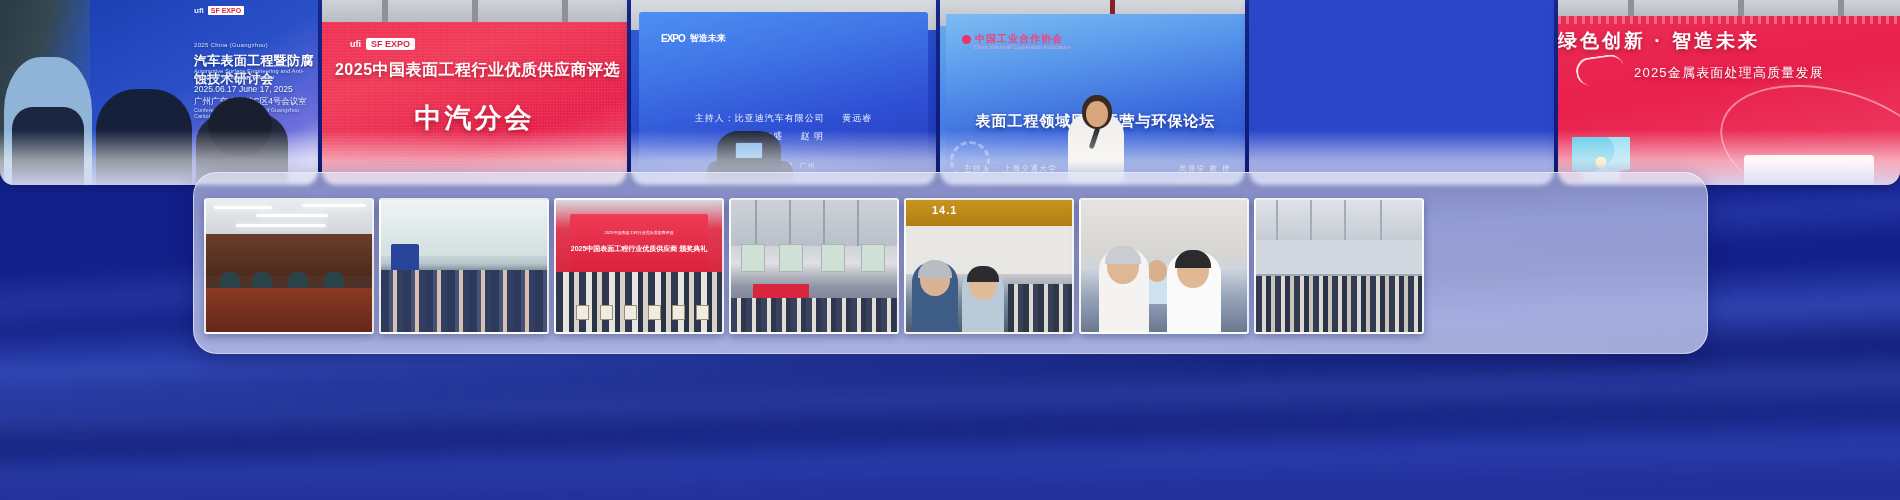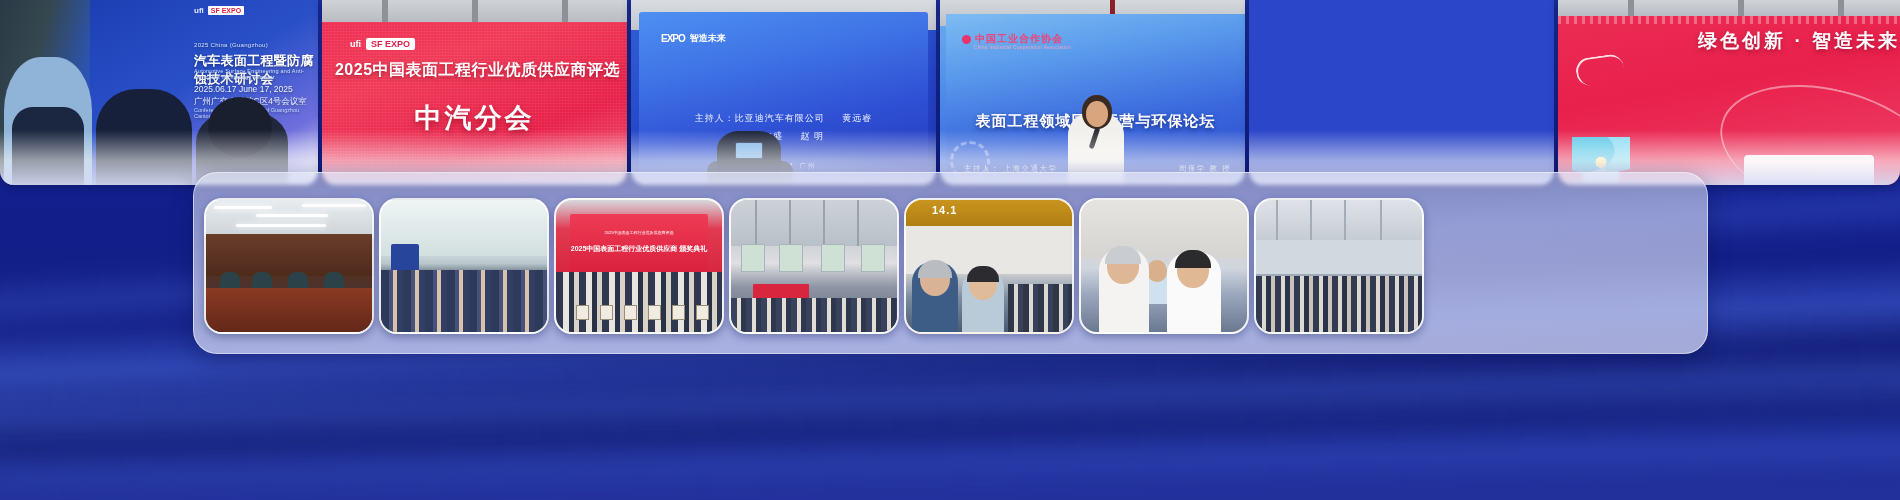--- a/index.html
+++ b/index.html
@@ -111,21 +111,21 @@
 
   
   .p5{left:1249px;width:305px;background:linear-gradient(165deg,#5a86e0 0%,#3c63d4 40%,#2a48c4 100%);}
   .p5 .blueflat{position:absolute;left:0;top:0;right:0;bottom:0;background:#2b46c9;}
 
   .p6{left:1558px;width:342px;background:linear-gradient(170deg,#ec2f55 0%,#e8204c 45%,#ef4468 100%);}
   .p6 .ceil{position:absolute;left:0;top:0;right:0;height:16px;background:linear-gradient(180deg,#d0d4d9,#b8bcc2);}
   .p6 .ceil i{position:absolute;top:0;bottom:0;width:6px;background:#8e9298;}
   .p6 .lace{position:absolute;left:0;right:0;top:16px;height:8px;
      background:repeating-linear-gradient(90deg,rgba(255,255,255,.5) 0 3px,rgba(255,255,255,0) 3px 8px);opacity:.6;}
-  .p6 .g1{position:absolute;left:0;right:0;top:28px;text-align:right;color:#fff;font-size:19px;font-weight:bold;letter-spacing:3px;
+  .p6 .g1{position:absolute;left:0;right:0;top:28px;text-align:left;color:#fff;font-size:19px;font-weight:bold;letter-spacing:3px;
      text-shadow:0 2px 5px rgba(110,0,25,.5);}
   .p6 .g2{position:absolute;left:0;right:0;top:64px;text-align:center;color:#fff;font-size:13px;letter-spacing:1.2px;
      text-shadow:0 2px 4px rgba(110,0,25,.45);}
   .p6 .g3{position:absolute;left:0;right:0;top:86px;text-align:center;color:#fff;font-size:13px;letter-spacing:2px;
      text-shadow:0 2px 4px rgba(110,0,25,.45);}
   .p6 .cloud{position:absolute;left:18px;top:56px;width:46px;height:26px;border:2.5px solid rgba(255,255,255,.85);
      border-radius:14px 14px 2px 14px;border-right:none;border-bottom:none;transform:rotate(-8deg);}
   .p6 .flower{position:absolute;left:14px;bottom:2px;width:58px;height:46px;
      background:radial-gradient(circle at 50% 55%,#ffe9a8 0 14%,rgba(255,255,255,0) 15%),
                 radial-gradient(ellipse at 20% 30%,#5fc9e8 0 46%,rgba(255,255,255,0) 48%),
@@ -133,21 +133,21 @@
                 radial-gradient(ellipse at 50% 84%,#c9eefb 0 44%,rgba(255,255,255,0) 46%);}
   .p6 .arc{position:absolute;right:-40px;bottom:-26px;width:220px;height:120px;border-radius:50%;
      border:2px solid rgba(255,255,255,.45);border-bottom:none;border-right:none;transform:rotate(14deg);}
   .p6 .wbox{position:absolute;right:26px;bottom:0;width:130px;height:30px;background:rgba(255,255,255,.92);border-radius:4px 4px 0 0;}
 
   
   #glass{position:absolute;left:193px;top:172px;width:1513px;height:180px;border-radius:24px;
      background:linear-gradient(180deg,rgba(226,229,246,.55) 0%,rgba(205,210,240,.70) 45%,rgba(196,201,236,.82) 100%);
      border:1px solid rgba(255,255,255,.55);box-shadow:0 6px 22px rgba(5,12,70,.35);backdrop-filter:blur(2px);}
   #thumbs{position:absolute;left:204px;top:198px;width:1492px;height:132px;display:flex;gap:5px;}
-  .thumb{position:relative;height:132px;border-radius:18px;overflow:hidden;
+  .thumb{position:relative;height:132px;border-radius:3px;overflow:hidden;
      border:2px solid rgba(255,255,255,.9);box-shadow:0 3px 9px rgba(10,20,80,.35);}
 
   
   .tA{flex:0 0 166px;background:linear-gradient(180deg,#d9dde2 0%,#cfd4da 26%,#6b3a28 30%,#5a2f20 52%,#2a3c46 100%);}
   .tB{flex:0 0 166px;background:linear-gradient(180deg,#e8eef0 0%,#dfe8ea 34%,#b9c8cc 48%,#2b3550 62%,#1d2740 100%);}
   .tC{flex:0 0 166px;background:linear-gradient(180deg,#d6d9de 0%,#e03a52 22%,#d8263f 56%,#cfd4da 72%,#bcc2c8 100%);}
   .tD{flex:0 0 166px;background:linear-gradient(180deg,#d5d9de 0%,#c9ced4 30%,#e0dfe2 48%,#8d94a4 66%,#5d6778 100%);}
   .tE{flex:0 0 166px;background:linear-gradient(180deg,#c8921c 0%,#d9a42c 14%,#e8e6e2 28%,#dcdad8 52%,#7a8ca0 74%,#4a5c72 100%);}
   .tF{flex:0 0 166px;background:linear-gradient(180deg,#e3e1de 0%,#d8d6d4 34%,#cfd5de 52%,#9aa6bc 72%,#6a7890 100%);}
   .tG{flex:0 0 166px;background:linear-gradient(180deg,#dde1e6 0%,#cfd6dd 26%,#b6c0cc 44%,#8e9aaa 66%,#5c6878 100%);}
@@ -315,20 +315,21 @@
 
     <div class="hero-card p6">
       <div class="ceil">
         <i style="left:70px"></i>
           <i style="left:180px"></i>
           <i style="left:280px"></i>
       </div>
       <div class="lace"></div>
       <div class="cloud"></div>
       <div class="g1">绿色创新 · 智造未来</div>
+      <div class="g2">2025金属表面处理高质量发展</div>
       <div class="arc"></div>
       <div class="flower"></div>
       <div class="wbox"></div>
       <div class="fade"></div>
     </div>
 
   </div>
 
   <div id="glass"></div>
 

